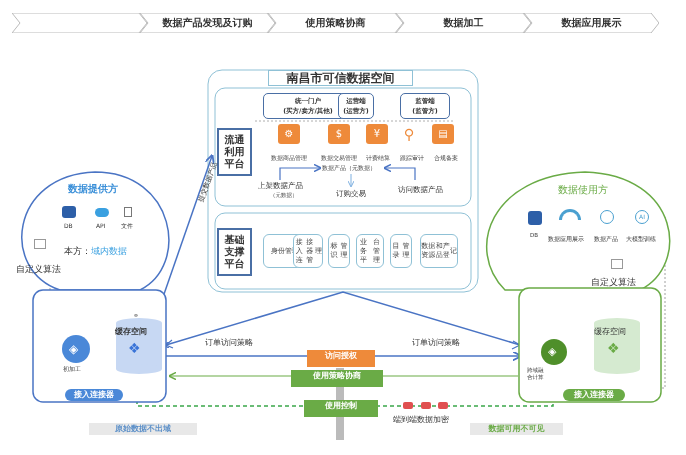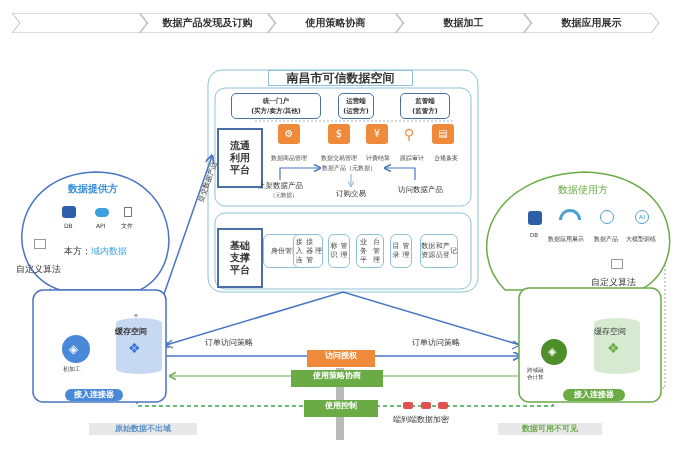--- a/index.html
+++ b/index.html
@@ -4,21 +4,21 @@
 <style>
   *{box-sizing:border-box;margin:0;padding:0;}
   body{width:686px;height:455px;background:#fff;position:relative;overflow:hidden;font-family:"DejaVu Sans","Liberation Sans",sans-serif;color:#333;}
   .abs{position:absolute;}
   svg.overlay{position:absolute;left:0;top:0;}
   .step{position:absolute;top:13px;height:20px;display:flex;align-items:center;justify-content:center;font-size:10px;font-weight:bold;color:#333;}
   .step-shape{position:absolute;left:0;top:0;}
   .step span{position:relative;z-index:1;}
   .hdr-title{position:absolute;left:268px;top:70px;width:145px;height:16px;border:1px solid #8fc1d6;background:#fff;font-size:12px;font-weight:bold;text-align:center;line-height:14px;}
   .role{position:absolute;top:93px;height:26px;border:1.5px solid #4a6fa5;border-radius:5px;background:#fff;font-size:6.5px;text-align:center;line-height:10px;padding-top:2px;font-weight:bold;color:#333;}
-  .plat-label{position:absolute;width:46px;border:2px solid #4a6fa5;background:#fff;font-size:10px;font-weight:bold;text-align:center;line-height:12px;padding:10px 0;}
+  .plat-label{position:absolute;width:35px;border:2px solid #4a6fa5;background:#fff;font-size:10px;font-weight:bold;text-align:center;line-height:12px;padding:4px 0;}
   .svc-icon{position:absolute;top:124px;width:22px;height:20px;background:#ee8a3a;border-radius:3px;color:#fff;font-size:10px;text-align:center;line-height:20px;}
   .svc-label{position:absolute;top:154px;font-size:6px;color:#444;width:48px;text-align:center;}
   .small{font-size:7px;color:#444;font-family:Liberation Mono, monospace;}
   .mod{position:absolute;top:234px;height:34px;border:1px solid #8fc1d6;border-radius:6px;background:#fff;font-size:7px;text-align:center;display:flex;align-items:center;justify-content:center;line-height:9px;color:#444;}
   .bar{position:absolute;height:17px;color:#fff;font-size:8px;font-weight:bold;text-align:center;line-height:12px;}
   .tag{position:absolute;height:12px;background:#e8e8e8;font-size:8px;font-weight:bold;text-align:center;line-height:12px;}
   .conn{position:absolute;height:12px;color:#fff;font-size:8px;font-weight:bold;text-align:center;line-height:12px;border-radius:6px;}
 </style>
 </head>
 <body>
@@ -102,21 +102,21 @@
     <div class="step" style="left: 524px; width: 135px;">
       <svg class="step-shape" width="135" height="20">
         <polygon points="0,0 127,0 135,10 127,20 0,20 8,10" fill="#fff" stroke="#bbb" stroke-width="1"></polygon>
       </svg>
       <span>数据应用展示</span>
     </div>
   </div>
 
 <div class="hdr-title">南昌市可信数据空间</div>
 
-<div class="role" style="left:231px;width:90px;">
+<div class="role" style="left:263px;width:90px;">
   <div>统一门户</div>
   <div>(买方/卖方/其他)</div>
 </div>
 <div class="role" style="left:338px;width:36px;">
   <div>运营端</div>
   <div>(运营方)</div>
 </div>
 <div class="role" style="left:400px;width:50px;">
   <div>监管端</div>
   <div>(监管方)</div>
@@ -229,21 +229,21 @@
 <div class="abs" style="left:611px;top:259px;width:12px;height:10px;border:1px solid #999;"></div>
 <div class="abs" style="left:591px;top:276px;font-size:9px;">自定义算法</div>
 <div class="abs" style="left:548px;top:345px;color:#fff;font-size:11px;">◈</div>
 <div class="abs" style="left:527px;top:367px;font-size:5.5px;line-height:7px;">
   <div>跨域融</div>
     <div>合计算</div>
 </div>
 <div class="abs" style="left:594px;top:326px;font-size:8px;">缓存空间</div>
 <div class="abs" style="left:607px;top:340px;color:#6aab46;font-size:14px;">❖</div>
 <div class="conn" style="left:563px;top:389px;width:62px;background:#6aab46;">接入连接器</div>
-<div class="tag" style="left:498px;top:423px;width:104px;color:#6aab46;">数据可用不可见</div>
+<div class="tag" style="left:470px;top:423px;width:93px;color:#6aab46;">数据可用不可见</div>
 
 <div class="abs" style="left:205px;top:337px;font-size:8px;">订单访问策略</div>
 <div class="abs" style="left:412px;top:337px;font-size:8px;">订单访问策略</div>
 <div class="bar" style="left:307px;top:350px;width:68px;background:#ee8a3a;">访问授权</div>
 <div class="bar" style="left:291px;top:370px;width:92px;background:#6aab46;">使用策略协商</div>
 <div class="bar" style="left:304px;top:400px;width:74px;background:#6aab46;">使用控制</div>
 <div class="abs" style="left:403px;top:402px;width:10px;height:7px;background:#e05050;border-radius:2px;"></div>
 <div class="abs" style="left:421px;top:402px;width:10px;height:7px;background:#e05050;border-radius:2px;"></div>
 <div class="abs" style="left:438px;top:402px;width:10px;height:7px;background:#e05050;border-radius:2px;"></div>
 <div class="abs" style="left:393px;top:414px;font-size:8px;">端到端数据加密</div>

